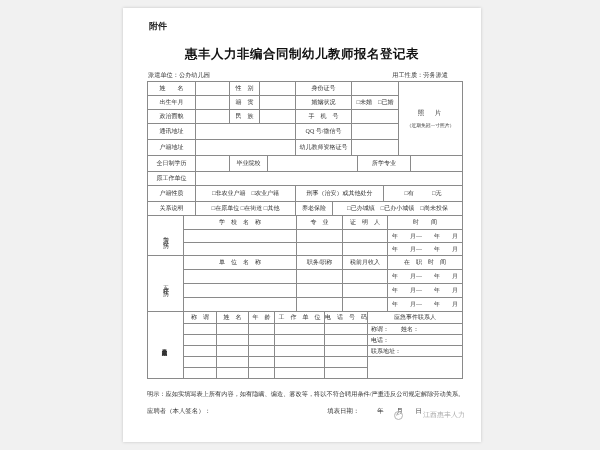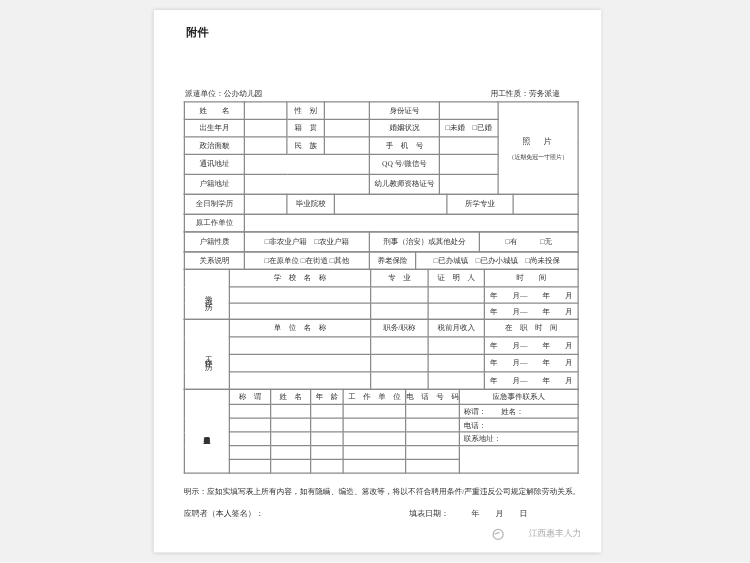--- a/index.html
+++ b/index.html
@@ -15,29 +15,30 @@
   .photo-cell{vertical-align:middle;}
   .photo-t{display:block;font-size:6.5px;letter-spacing:2px;margin-bottom:4px;}
   .photo-n{display:block;font-size:5px;transform:scale(.95);}
   .vert{writing-mode:vertical-rl;text-orientation:upright;font-size:6px;letter-spacing:2px;}
   .vert-sm{writing-mode:vertical-rl;text-orientation:upright;font-size:5.5px;letter-spacing:0;}
   .left{text-align:left;padding-left:3px;}
   .notice{position:absolute;left:24px;top:382px;width:322px;font-size:6.2px;color:#333;line-height:1.25;}
   .sigrow{position:absolute;left:24px;top:399px;width:315px;display:flex;justify-content:space-between;font-size:6.4px;color:#333;}
   .sigrow .datepart{margin-right:40px;}
   .datepart .dval{margin-left:18px;}
-  .watermark{position:absolute;right:16px;bottom:10px;font-size:7px;color:#a9a9a9;display:flex;align-items:center;gap:20px;}
+  .watermark{position:absolute;right:16px;bottom:22px;font-size:7px;color:#a9a9a9;display:flex;align-items:center;gap:20px;}
   .logo{width:7px;height:7px;border:1px solid #b5b5b5;border-radius:50%;display:inline-block;position:relative;}
   .logo::after{content:"";position:absolute;left:1px;top:2px;width:4px;height:2px;border-top:1px solid #b5b5b5;transform:rotate(-20deg);}
 </style>
 </head>
 <body>
 
 <div class="page">
   <div class="attach">附件</div>
+  <div class="title">惠丰人力非编合同制幼儿教师报名登记表</div>
   <div class="subhead">
     <span>派遣单位：公办幼儿园</span>
     <span>用工性质：劳务派遣</span>
   </div>
 
   <div class="tables">
 
     <table>
       <colgroup>
           <col style="width:48px">

